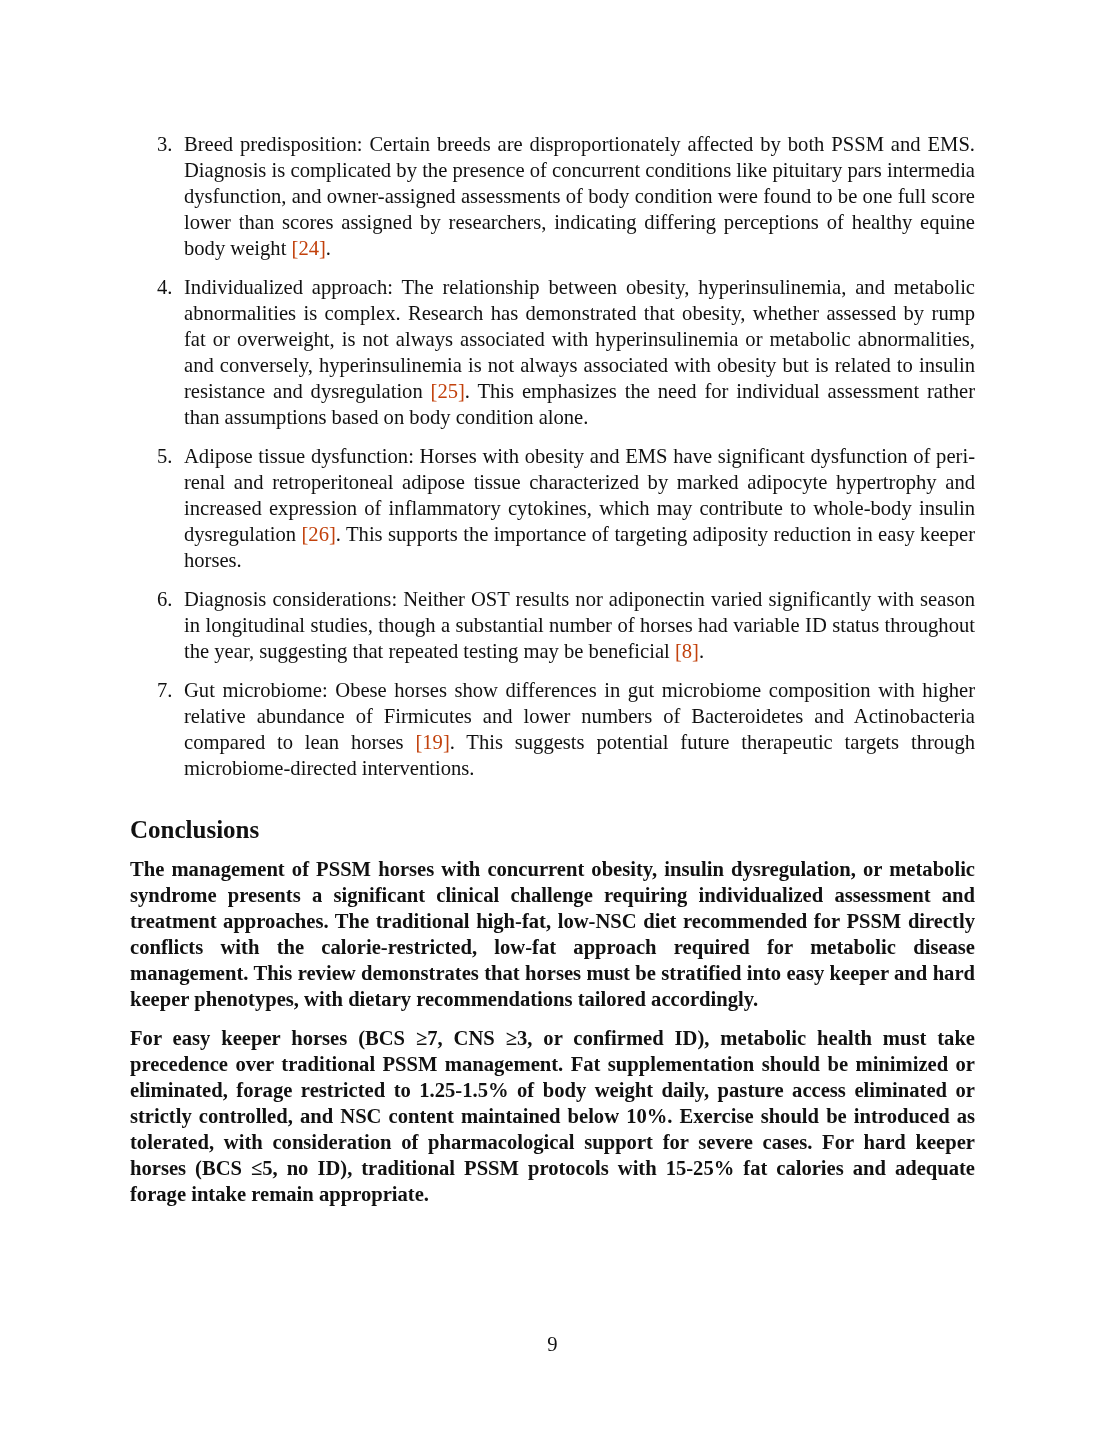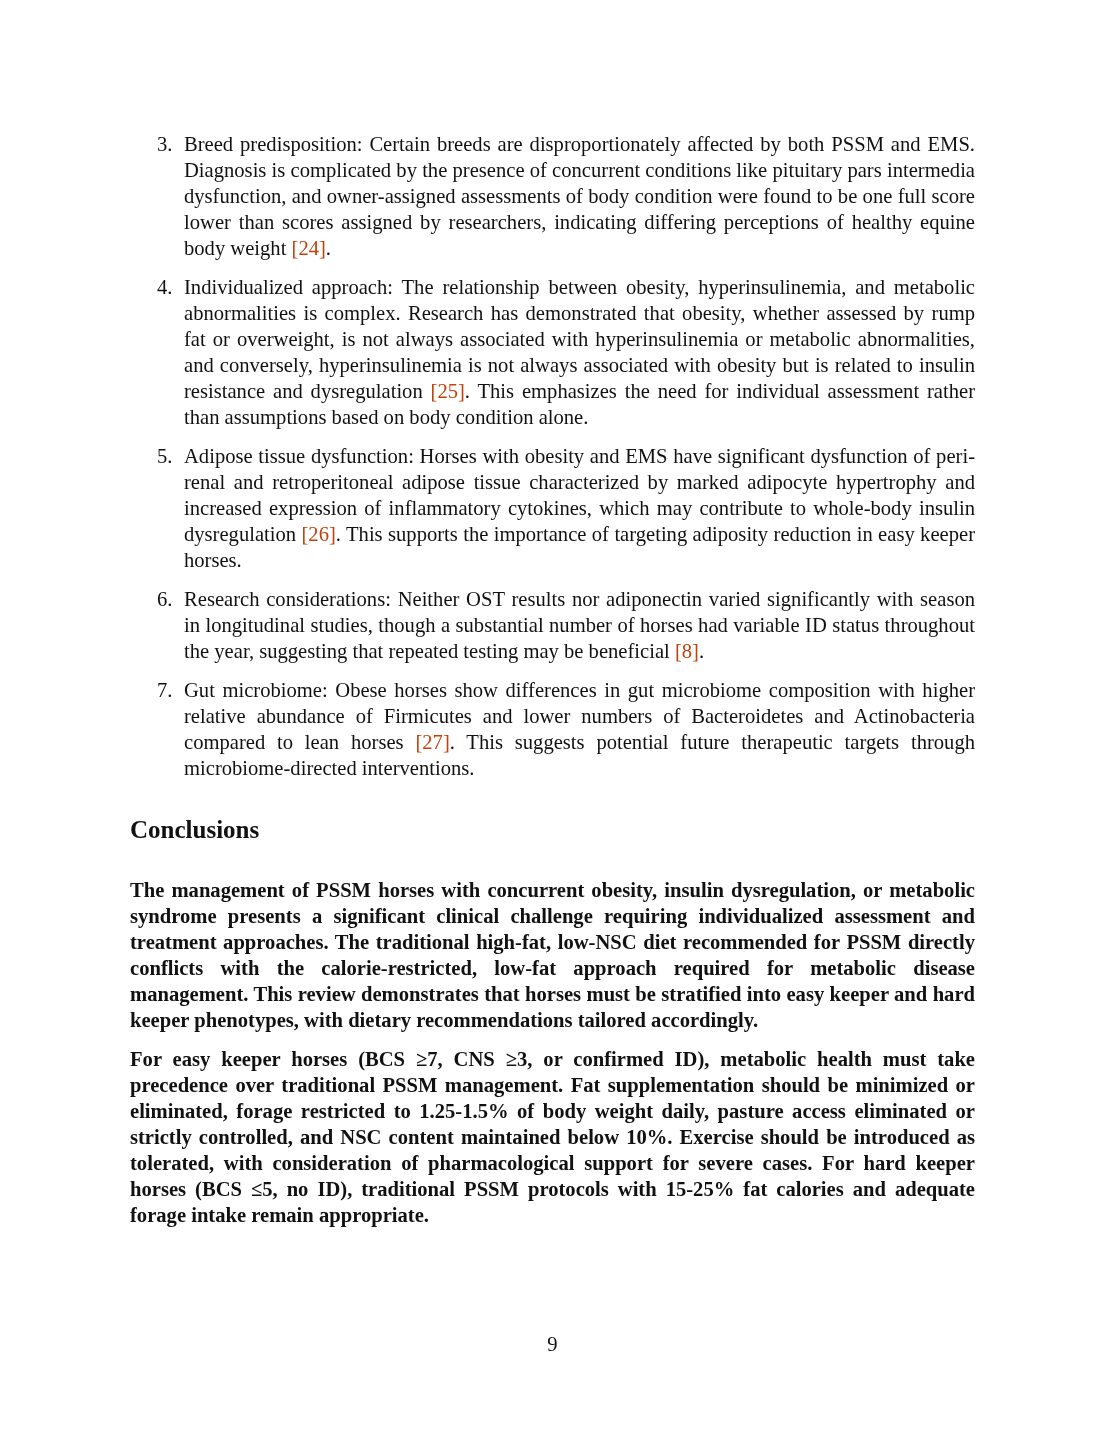--- a/index.html
+++ b/index.html
@@ -38,21 +38,21 @@
     ol.items li .num {
       position: absolute;
       left: 27px;
       top: 0;
     }
     .term { font-weight: normal; }
     .cite { color: #c2410c; }
     h2.section {
       font-size: 25px;
       font-weight: bold;
-      margin: 34px 0 32px 0;
+      margin: 34px 0 11px 0;
       line-height: 30px;
     }
     p.para {
       margin: 0 0 13px 0;
       text-align: justify;
       font-weight: bold;
     }
     .page-number {
       position: absolute;
       top: 1333px;
@@ -75,25 +75,25 @@
     <li>
       <span class="num">4.</span>
       <span class="term">Individualized approach</span><span>:  The relationship between obesity, hyperinsulinemia, and metabolic abnormalities is complex.  Research has demonstrated that obesity, whether assessed by rump fat or overweight, is not always associated with hyper­insulinemia or metabolic abnormalities, and conversely, hyperinsulinemia is not always associated with obesity but is related to insulin resistance and dysregulation </span><a class="cite">[25]</a><span>. This emphasizes the need for individual assessment rather than assumptions based on body condition alone.</span>
     </li>
     <li>
       <span class="num">5.</span>
       <span class="term">Adipose tissue dysfunction</span><span>:  Horses with obesity and EMS have significant dys­function of peri-renal and retroperitoneal adipose tissue characterized by marked adipocyte hypertrophy and increased expression of inflammatory cytokines, which may contribute to whole-body insulin dysregulation </span><a class="cite">[26]</a><span>. This supports the impor­tance of targeting adiposity reduction in easy keeper horses.</span>
     </li>
     <li>
       <span class="num">6.</span>
-      <span class="term">Research considerations</span><span>:  Neither OST results nor adiponectin varied significantly with season in longitudinal studies, though a substantial number of horses had vari­able ID status throughout the year, suggesting that repeated testing may be benefi­cial </span><a class="cite">[8]</a><span>.</span>
+      <span class="term">Diagnosis considerations</span><span>:  Neither OST results nor adiponectin varied significantly with season in longitudinal studies, though a substantial number of horses had vari­able ID status throughout the year, suggesting that repeated testing may be benefi­cial </span><a class="cite">[8]</a><span>.</span>
     </li>
     <li>
       <span class="num">7.</span>
-      <span class="term">Gut microbiome</span><span>:  Obese horses show differences in gut microbiome composition with higher relative abundance of Firmicutes and lower numbers of Bacteroidetes and Actinobacteria compared to lean horses </span><a class="cite">[27]</a><span>.  This suggests potential future therapeutic targets through microbiome-directed interventions.</span>
+      <span class="term">Gut microbiome</span><span>:  Obese horses show differences in gut microbiome composition with higher relative abundance of Firmicutes and lower numbers of Bacteroidetes and Actinobacteria compared to lean horses </span><a class="cite">[19]</a><span>.  This suggests potential future therapeutic targets through microbiome-directed interventions.</span>
     </li>
   </ol>
 
   <h2 class="section">Conclusions</h2>
   <p class="para">The management of PSSM horses with concurrent obesity, insulin dysregulation, or metabolic syndrome presents a significant clinical challenge requiring individualized assessment and treatment approaches.  The traditional high-fat, low-NSC diet recom­mended for PSSM directly conflicts with the calorie-restricted, low-fat approach required for metabolic disease management.  This review demonstrates that horses must be stratified into easy keeper and hard keeper phenotypes, with dietary recommendations tailored accordingly.</p>
   <p class="para">For easy keeper horses (BCS ≥7, CNS ≥3, or confirmed ID), metabolic health must take precedence over traditional PSSM management.  Fat supplementation should be mini­mized or eliminated, forage restricted to 1.25-1.5% of body weight daily, pasture access eliminated or strictly controlled, and NSC content maintained below 10%. Exercise should be introduced as tolerated, with consideration of pharmacological support for severe cases. For hard keeper horses (BCS ≤5, no ID), traditional PSSM protocols with 15-25% fat calo­ries and adequate forage intake remain appropriate.</p>
 </div>
 
 <div class="page-number">9</div>
 

